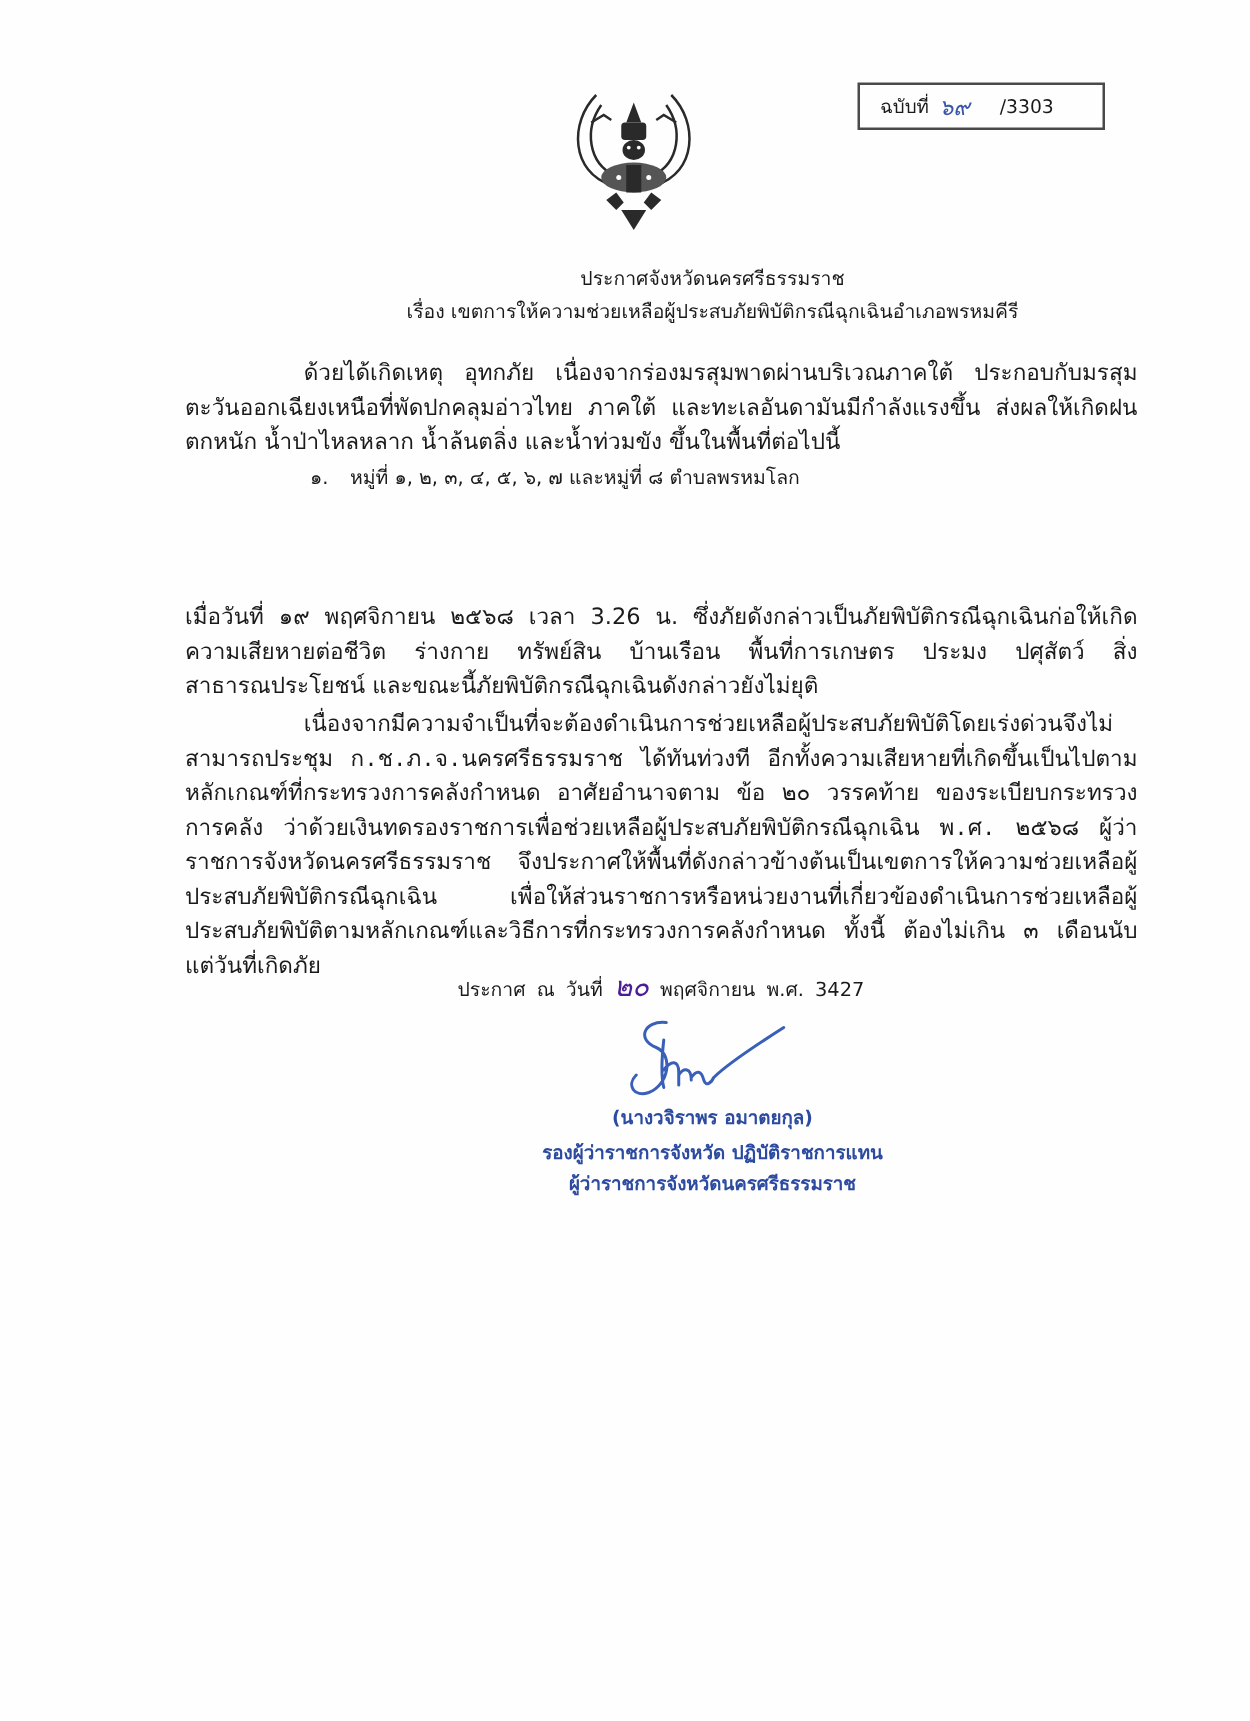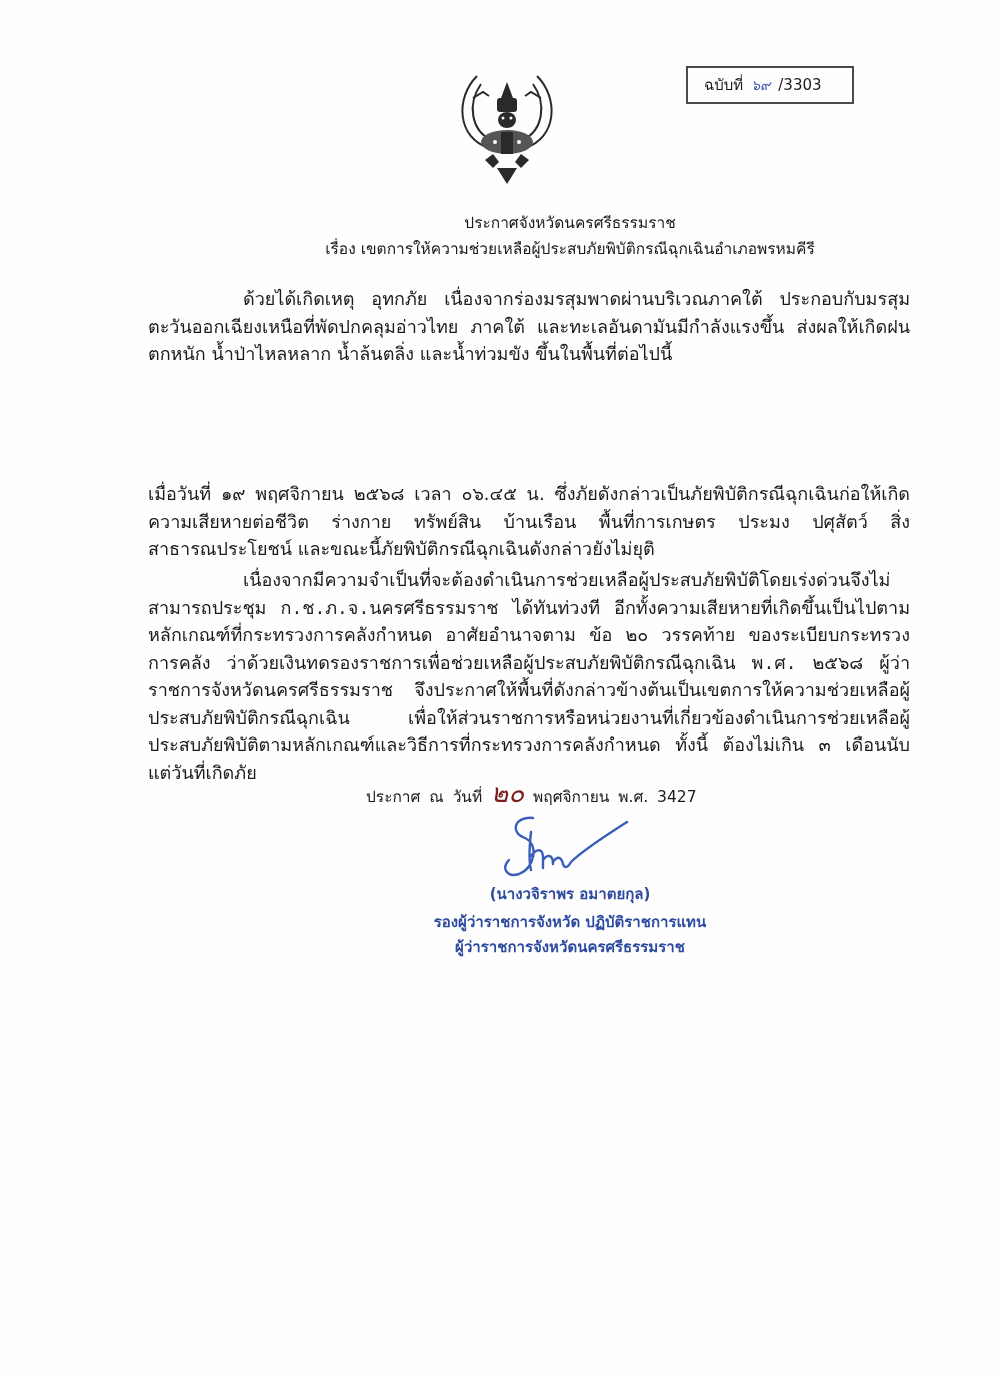--- a/index.html
+++ b/index.html
@@ -1,42 +1,42 @@
 <!DOCTYPE html>
 <html><head>
 <meta charset="utf-8">
 <style>
   html, body { margin: 0; padding: 0; background: #ffffff; }
   body { width: 1000px; height: 1377px; position: relative; overflow: hidden;
          font-family: "DejaVu Sans", "Liberation Sans", sans-serif; color: #1a1a1a; }
   .page { position: absolute; left: 0; top: 0; width: 1000px; height: 1377px; background: #fefefe; }
 
-  .ref-box { position: absolute; left: 686px; top: 66px; width: 168px; height: 38px;
+  .ref-box { position: absolute; left: 686px; top: 66px; width: 198px; height: 38px;
              border: 2px solid #4a4a4a; box-sizing: border-box; display: flex; align-items: center;
              padding-left: 16px; font-size: 15px; }
   .ref-box .lbl { margin-right: 8px; }
-  .ref-box .hand { color: #3a56a8; font-style: italic; font-size: 14px; margin-right: 8px; }
+  .ref-box .hand { color: #3a56a8; font-style: italic; font-size: 18px; margin-right: 24px; }
 
   .garuda { position: absolute; left: 447px; top: 68px; width: 120px; height: 120px; }
 
   .title { position: absolute; left: 0; width: 1000px; text-align: center; font-size: 15.5px; }
   .title1 { top: 210px; left: 70px; }
   .title2 { top: 236px; left: 70px; }
 
   .para { position: absolute; left: 148px; width: 762px; font-size: 18px; line-height: 27.5px;
           text-align: justify; text-align-last: left; }
   .para .indent { display: inline-block; width: 95px; }
   .p1 { top: 285px; }
   .list { position: absolute; left: 248px; top: 368px; font-size: 15.5px; line-height: 28px; }
   .list .num { display: inline-block; width: 32px; }
   .p2 { top: 480px; }
   .p3 { top: 568px; font-family: Liberation Mono, monospace; }
 
   .announce { position: absolute; left: 366px; top: 772px; font-size: 15.5px; word-spacing: 4px; }
-  .announce .hand { color: #7f1d1d; font-size: 26px; font-style: italic; font-family: Liberation Mono, monospace; }
+  .announce .hand { color: #4c1d95; font-size: 22px; font-style: italic; font-family: Liberation Mono, monospace; }
 
   .signature { position: absolute; left: 495px; top: 812px; width: 140px; height: 76px; }
 
   .signer { position: absolute; left: 0; width: 1000px; text-align: center; color: #2c4aa0;
             font-weight: bold; font-size: 15px; }
   .s1 { top: 882px; left: 70px; }
   .s2 { top: 910px; left: 70px; }
   .s3 { top: 935px; left: 70px; }
 </style>
 </head>
@@ -78,23 +78,24 @@
   </svg>
 
   <div class="title title1">ประกาศจังหวัดนครศรีธรรมราช</div>
   <div class="title title2">เรื่อง เขตการให้ความช่วยเหลือผู้ประสบภัยพิบัติกรณีฉุกเฉินอำเภอพรหมคีรี</div>
 
   <div class="para p1">
     <span class="indent"></span><span>ด้วยได้เกิดเหตุ อุทกภัย เนื่องจากร่องมรสุมพาดผ่านบริเวณภาคใต้ ประกอบกับมรสุมตะวันออกเฉียงเหนือที่พัดปกคลุมอ่าวไทย ภาคใต้ และทะเลอันดามันมีกำลังแรงขึ้น ส่งผลให้เกิดฝนตกหนัก น้ำป่าไหลหลาก น้ำล้นตลิ่ง และน้ำท่วมขัง ขึ้นในพื้นที่ต่อไปนี้</span>
   </div>
 
   <div class="list">
+    <div><span class="num">๑.</span><span>หมู่ที่ ๑, ๒, ๓, ๔, ๕, ๖, ๗ และหมู่ที่ ๘ ตำบลพรหมโลก</span></div>
   </div>
 
-  <div class="para p2">เมื่อวันที่ ๑๙ พฤศจิกายน ๒๕๖๘ เวลา ๐๖.๔๕ น. ซึ่งภัยดังกล่าวเป็นภัยพิบัติกรณีฉุกเฉินก่อให้เกิดความเสียหายต่อชีวิต ร่างกาย ทรัพย์สิน บ้านเรือน พื้นที่การเกษตร ประมง ปศุสัตว์ สิ่งสาธารณประโยชน์ และขณะนี้ภัยพิบัติกรณีฉุกเฉินดังกล่าวยังไม่ยุติ</div>
+  <div class="para p2">เมื่อวันที่ ๑๙ พฤศจิกายน ๒๕๖๘ เวลา 3.26 น. ซึ่งภัยดังกล่าวเป็นภัยพิบัติกรณีฉุกเฉินก่อให้เกิดความเสียหายต่อชีวิต ร่างกาย ทรัพย์สิน บ้านเรือน พื้นที่การเกษตร ประมง ปศุสัตว์ สิ่งสาธารณประโยชน์ และขณะนี้ภัยพิบัติกรณีฉุกเฉินดังกล่าวยังไม่ยุติ</div>
 
   <div class="para p3">
     <span class="indent"></span><span>เนื่องจากมีความจำเป็นที่จะต้องดำเนินการช่วยเหลือผู้ประสบภัยพิบัติโดยเร่งด่วนจึงไม่สามารถประชุม ก.ช.ภ.จ.นครศรีธรรมราช ได้ทันท่วงที อีกทั้งความเสียหายที่เกิดขึ้นเป็นไปตามหลักเกณฑ์ที่กระทรวงการคลังกำหนด อาศัยอำนาจตาม ข้อ ๒๐ วรรคท้าย ของระเบียบกระทรวงการคลัง ว่าด้วยเงินทดรองราชการเพื่อช่วยเหลือผู้ประสบภัยพิบัติกรณีฉุกเฉิน พ.ศ. ๒๕๖๘ ผู้ว่าราชการจังหวัดนครศรีธรรมราช จึงประกาศให้พื้นที่ดังกล่าวข้างต้นเป็นเขตการให้ความช่วยเหลือผู้ประสบภัยพิบัติกรณีฉุกเฉิน เพื่อให้ส่วนราชการหรือหน่วยงานที่เกี่ยวข้องดำเนินการช่วยเหลือผู้ประสบภัยพิบัติตามหลักเกณฑ์และวิธีการที่กระทรวงการคลังกำหนด ทั้งนี้ ต้องไม่เกิน ๓ เดือนนับแต่วันที่เกิดภัย</span>
   </div>
 
   <div class="announce">
     <span>ประกาศ ณ วันที่</span>
     <span class="hand">๒๐</span>
     <span>พฤศจิกายน พ.ศ. 3427</span>
   </div>

